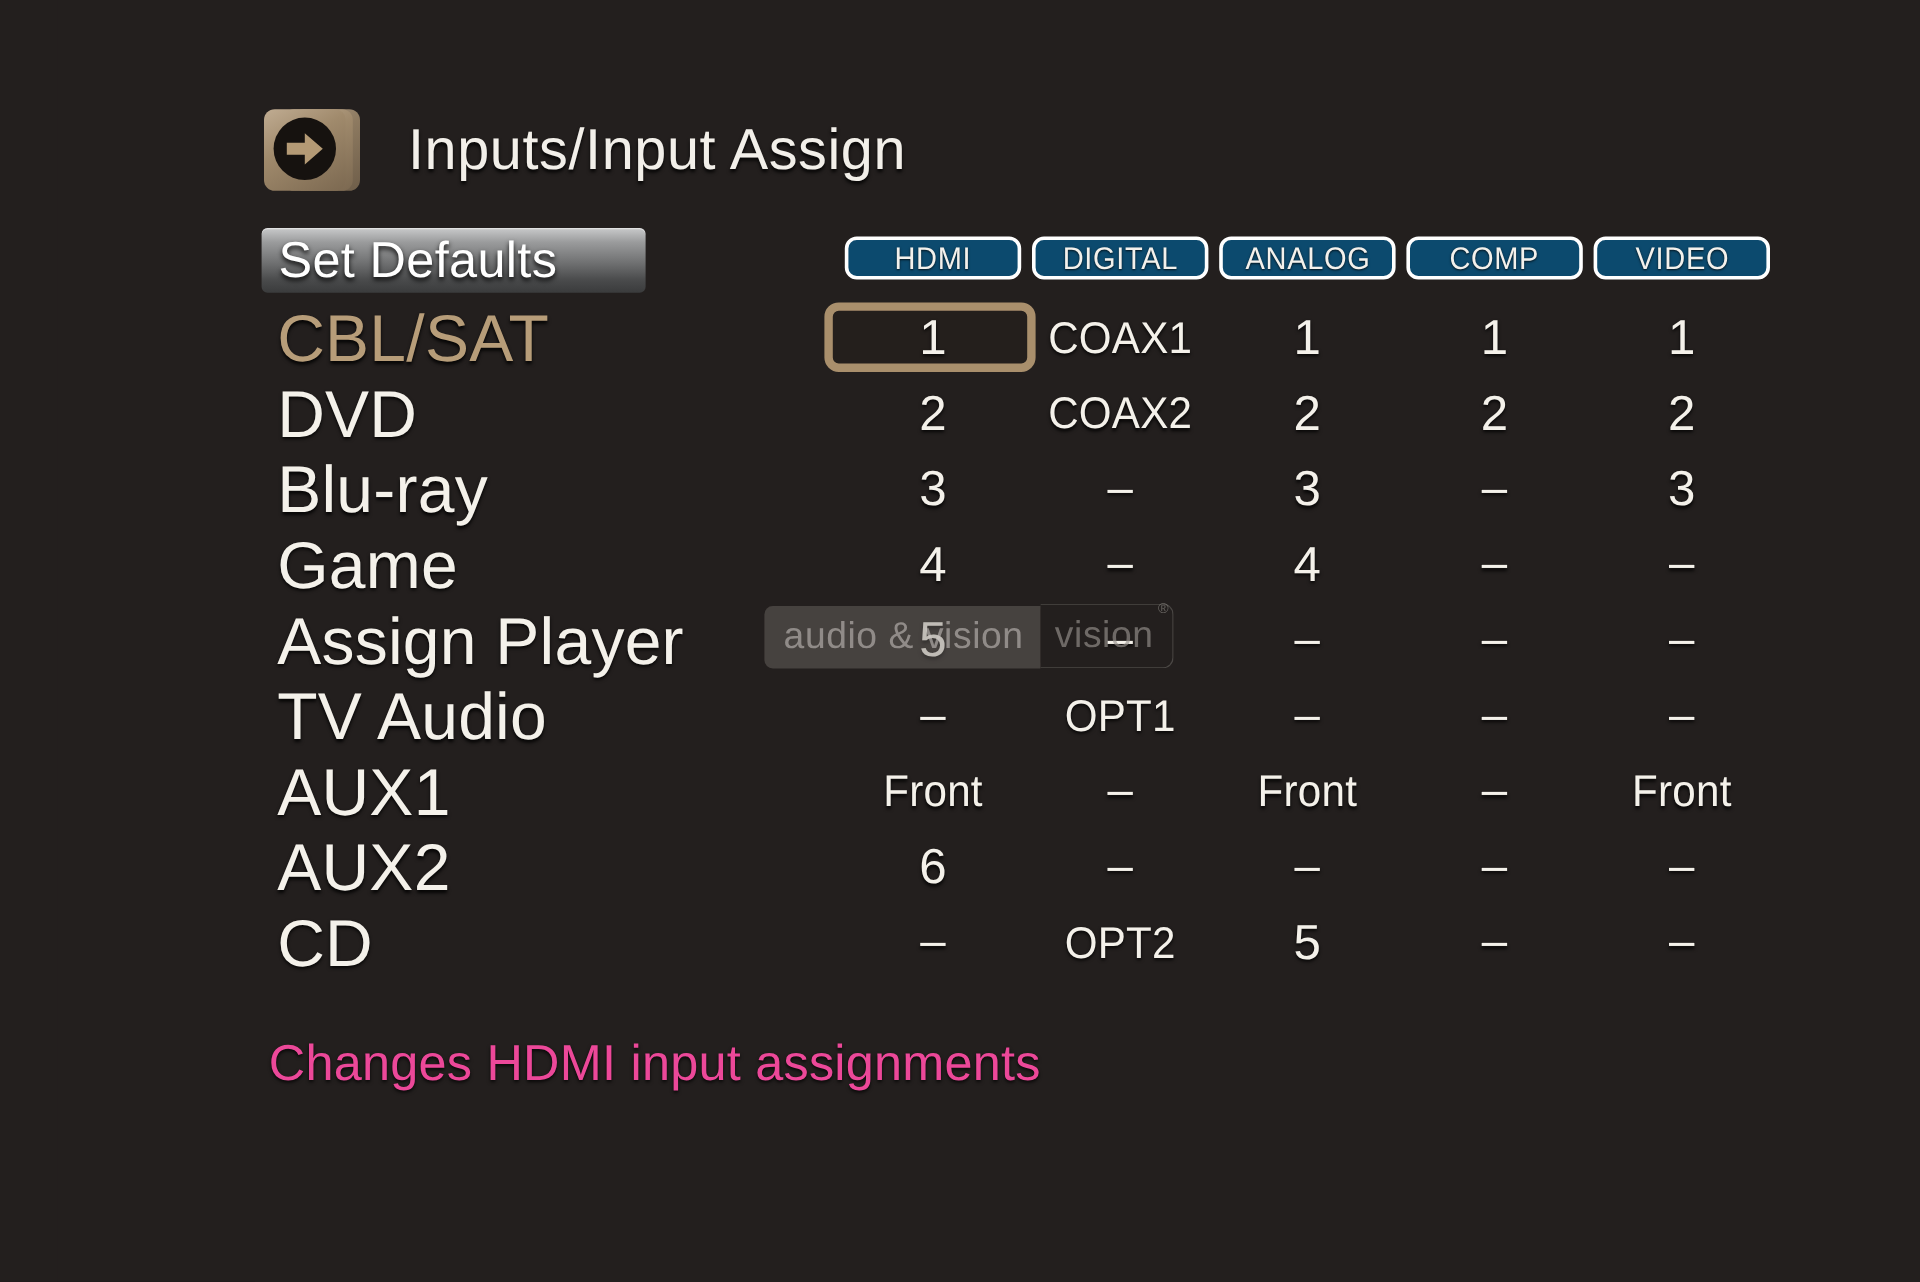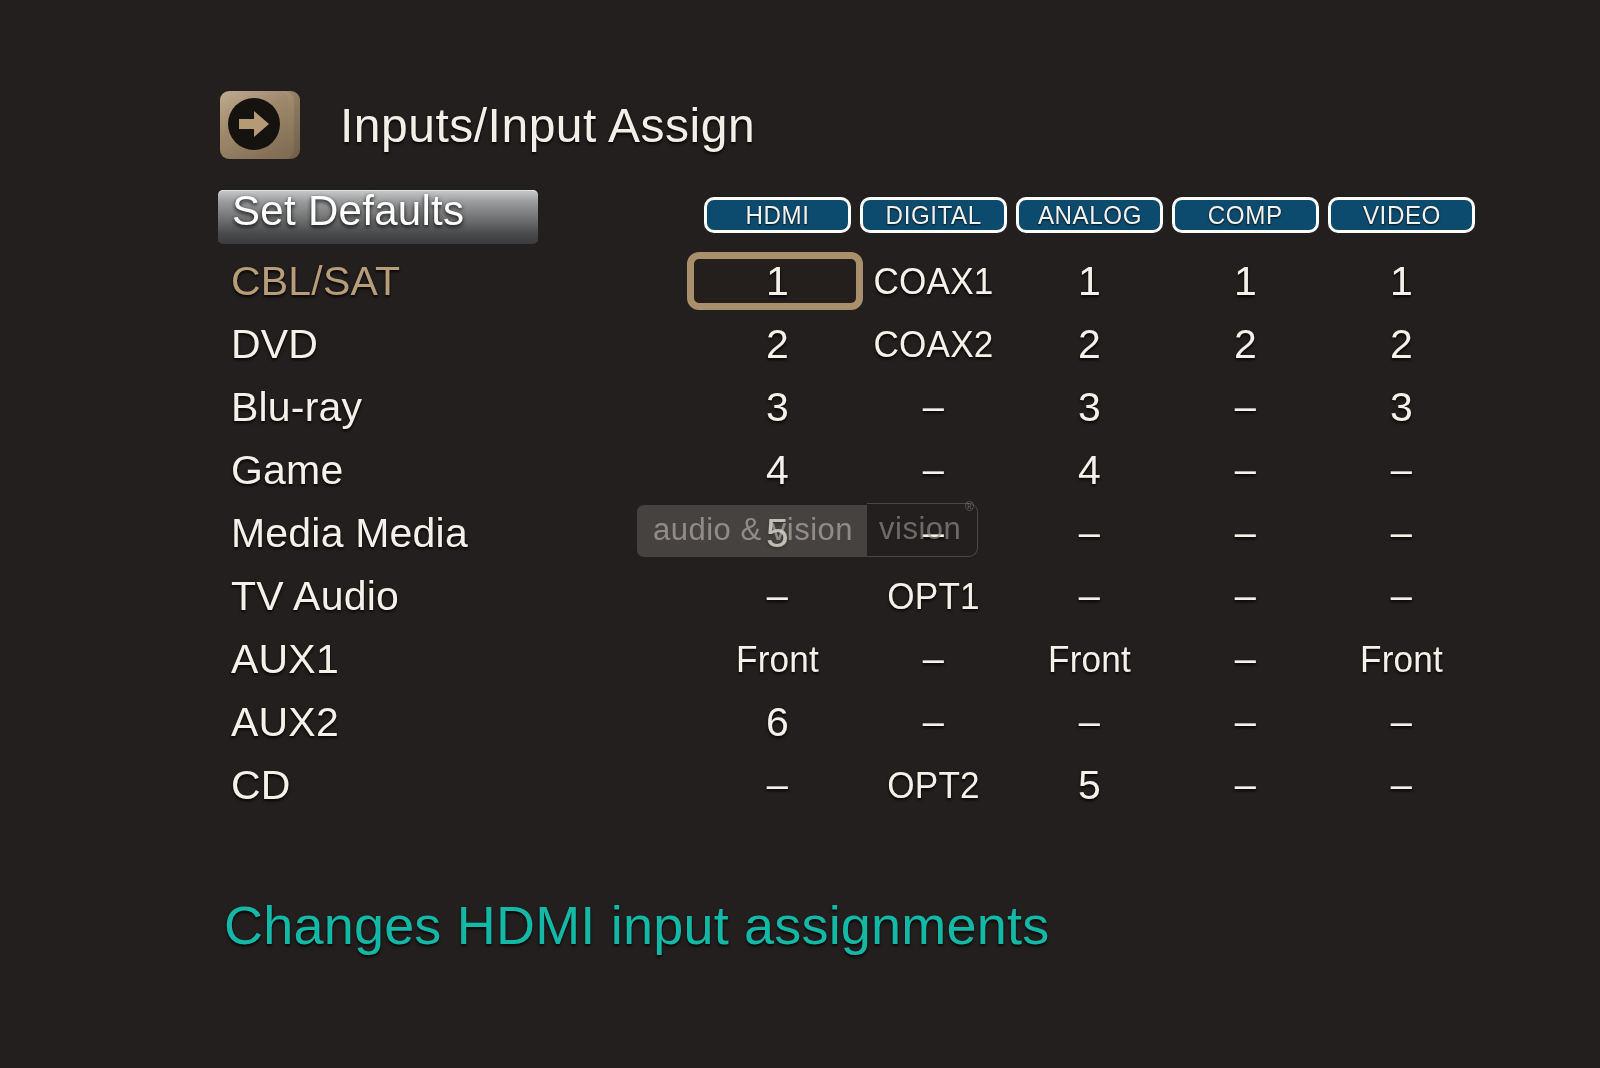--- a/index.html
+++ b/index.html
@@ -71,21 +71,21 @@
   #set-defaults {
     position: absolute;
     left: 170px;
     top: 190px;
     width: 320px;
     height: 54px;
     border-radius: 5px;
     background: linear-gradient(180deg, #c9cacb 0%, #9a9b9c 22%, #6e6f70 55%, #4a4b4c 80%, #3a3b3c 100%);
     box-shadow: inset 0 1px 0 rgba(255,255,255,.45);
     display: flex;
-    align-items: flex-start;
+    align-items: center;
     padding-left: 14px;
     box-sizing: border-box;
   }
   #set-defaults span {
     color: #ffffff;
     font-size: 42px;
     line-height: 1;
     letter-spacing: .3px;
     text-shadow: 0 2px 4px rgba(0,0,0,.9);
     white-space: nowrap;
@@ -96,21 +96,21 @@
     position: absolute;
     left: 183px;
     top: 250px;
     width: 430px;
   }
   .row-label {
     height: 63px;
     display: flex;
     align-items: center;
     color: #f4f1ea;
-    font-size: 41px;
+    font-size: 55px;
     letter-spacing: .2px;
     white-space: nowrap;
     text-shadow: 0 2px 3px rgba(0,0,0,.85);
   }
   .row-label.active { color: #b79d79; }
 
   
   #col-headers {
     position: absolute;
     left: 656px;
@@ -174,23 +174,23 @@
     border-radius: 12px;
     background: #241f1c;
     z-index: 0;
   }
   .cell.selected > span { position: relative; z-index: 1; }
 
   
   #footer-help {
     position: absolute;
     left: 176px;
-    top: 894px;
-    color: #14b8a6;
-    font-size: 54px;
+    top: 862px;
+    color: #ec4899;
+    font-size: 42px;
     letter-spacing: .2px;
     white-space: nowrap;
     text-shadow: 0 2px 3px rgba(0,0,0,.8);
   }
 
   
   #watermark {
     position: absolute;
     left: 589px;
     top: 503px;
@@ -266,21 +266,21 @@
       <div class="col-header">
         <span>VIDEO</span>
       </div>
     </div>
 
   <div id="row-labels">
       <div class="row-label active">CBL/SAT</div>
       <div class="row-label">DVD</div>
       <div class="row-label">Blu-ray</div>
       <div class="row-label">Game</div>
-      <div class="row-label">Media Media</div>
+      <div class="row-label">Assign Player</div>
       <div class="row-label">TV Audio</div>
       <div class="row-label">AUX1</div>
       <div class="row-label">AUX2</div>
       <div class="row-label">CD</div>
     </div>
 
   <div id="table-body">
       <div class="data-row">
         <div class="cell selected">
           <span>1</span>

